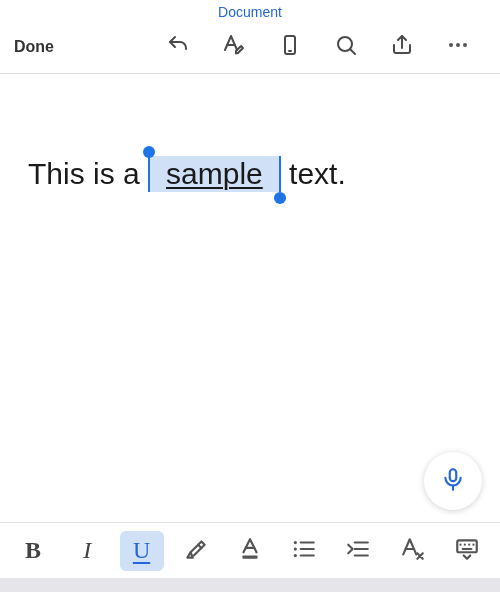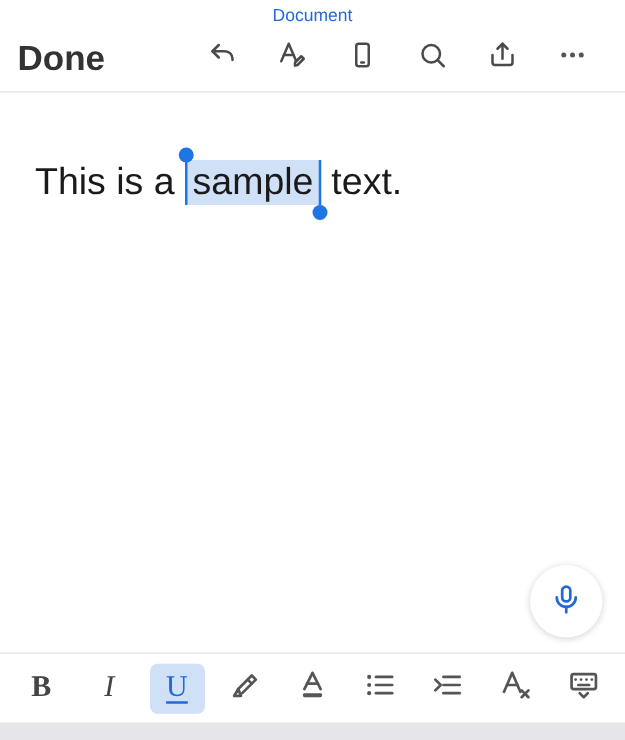--- a/index.html
+++ b/index.html
@@ -22,21 +22,21 @@
     .title-bar span { color: #2468d8; font-weight: 500; }
 
     .toolbar-top {
       display: flex;
       align-items: center;
       height: 54px;
       padding: 0 14px 0 14px;
       border-bottom: 1px solid #e3e3e3;
     }
     .toolbar-top .done {
-      font-size: 28px;
+      font-size: 16px;
       font-weight: 600;
       color: #333;
       margin-right: 14px;
     }
     .toolbar-top .spacer { flex: 1; }
     .icon-btn {
       width: 40px; height: 40px;
       margin: 0 8px;
       display: flex; align-items: center; justify-content: center;
       color: #444;
@@ -48,26 +48,28 @@
     .content {
       padding: 54px 28px 0 28px;
       font-size: 30px;
       color: #1a1a1a;
       line-height: 1.2;
       position: relative;
     }
     .selected-word {
       position: relative;
       display: inline-block;
+      text-decoration: underline;
       text-decoration-thickness: 2px;
       text-underline-offset: 3px;
       background: #cfe0f7;
       border-left: 2px solid #1f74e6;
       border-right: 2px solid #1f74e6;
-      padding: 0 4px;
+      padding: 0 16px;
+      margin-top: 28px;
     }
     .sel-handle {
       position: absolute; width: 12px; height: 12px;
       background: #1f74e6; border-radius: 50%;
     }
     .sel-handle.tl { top: -10px; left: -7px; }
     .sel-handle.br { bottom: -12px; right: -7px; }
 
     
     .mic-fab {

